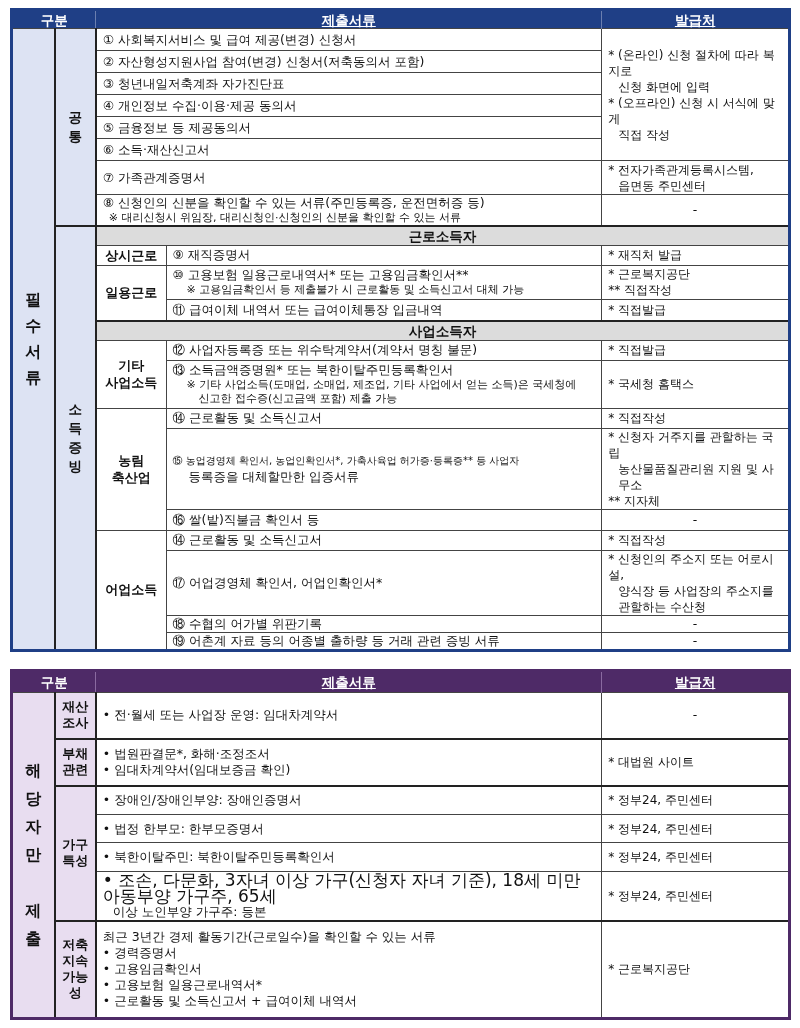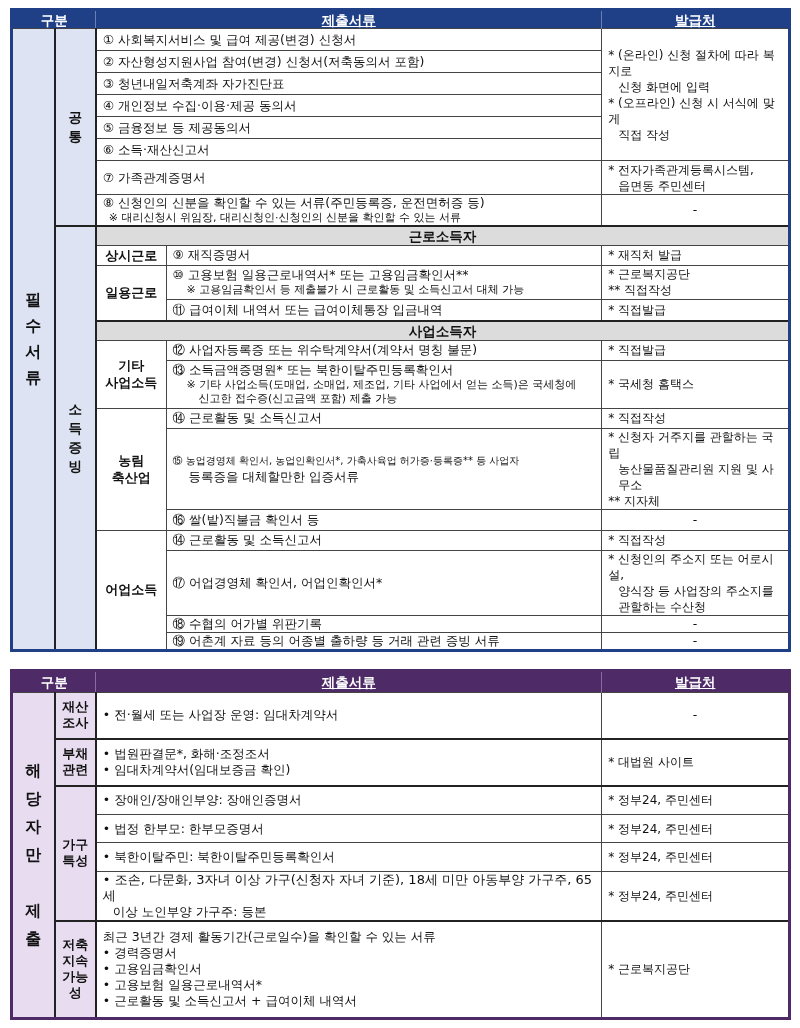--- a/index.html
+++ b/index.html
@@ -225,21 +225,21 @@
   <tr style="height:28px">
     <td class="bul">법정 한부모: 한부모증명서</td>
     <td class="iss">* 정부24, 주민센터</td>
   </tr>
   <tr style="height:29px">
     <td class="bul">북한이탈주민: 북한이탈주민등록확인서</td>
     <td class="iss">* 정부24, 주민센터</td>
   </tr>
   <tr style="height:46px">
     <td>
-      <span class="ln bul" style="font-size:13px">조손, 다문화, 3자녀 이상 가구(신청자 자녀 기준), 18세 미만 아동부양 가구주, 65세</span>
+      <span class="ln bul" style="font-size:17px">조손, 다문화, 3자녀 이상 가구(신청자 자녀 기준), 18세 미만 아동부양 가구주, 65세</span>
       <span class="ind">이상 노인부양 가구주: 등본</span>
     </td>
     <td class="iss">* 정부24, 주민센터</td>
   </tr>
   <tr class="thick-top" style="height:97px">
     <td class="catB" style="white-space:pre-line">저축
 지속
 가능
 성</td>
     <td>

